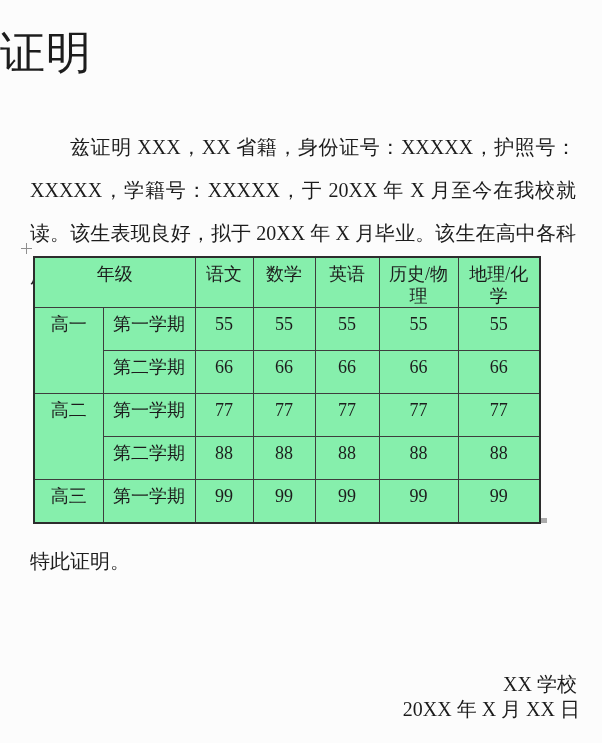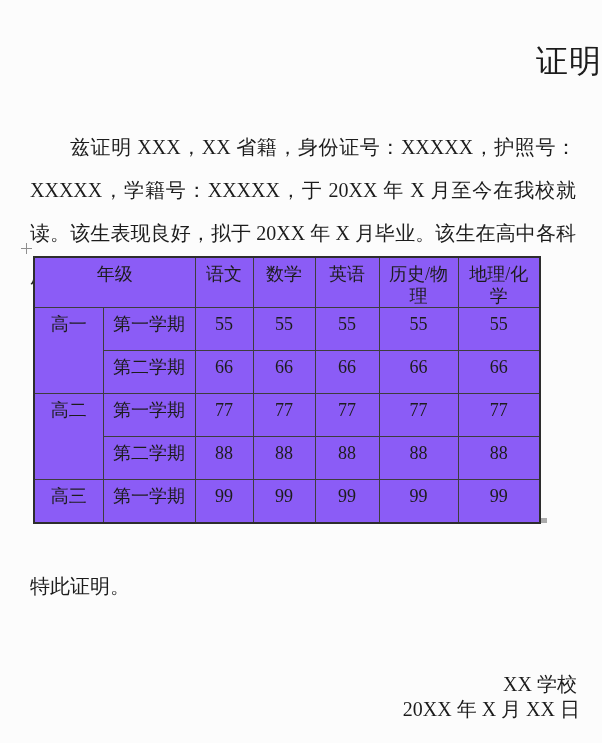--- a/index.html
+++ b/index.html
@@ -11,25 +11,25 @@
     position: relative;
     width: 602px;
     height: 743px;
     background: #fcfcfc;
     color: #1c1c1c;
     font-family: "Liberation Serif", "DejaVu Serif", serif;
     overflow: hidden;
   }
   .doc-title {
     position: absolute;
-    top: 38px;
+    top: 30px;
     left: 0;
     right: 0;
-    text-align: right;
-    font-size: 32px;
+    text-align: left;
+    font-size: 45px;
     line-height: 46px;
     font-weight: normal;
     letter-spacing: 1px;
   }
   .body-par {
     position: absolute;
     top: 126px;
     left: 30px;
     width: 546px;
     margin: 0;
@@ -38,21 +38,21 @@
     text-align: justify;
     text-indent: 40px;
   }
   table.scores {
     position: absolute;
     left: 33px;
     top: 256px;
     border-collapse: collapse;
     table-layout: fixed;
     border: 2px solid #2d2d2d;
-    background: #8b5cf6;
+    background: #86efac;
   }
   table.scores td {
     border: 1px solid #3d3d3d;
     text-align: center;
     vertical-align: top;
     padding: 5px 2px 0 2px;
     font-size: 18px;
     line-height: 22px;
     overflow: hidden;
   }
@@ -85,21 +85,21 @@
     position: absolute;
     left: 30px;
     top: 531px;
     font-size: 20px;
     line-height: 24px;
     white-space: nowrap;
   }
   .closing {
     position: absolute;
     left: 30px;
-    top: 574px;
+    top: 549px;
     font-size: 20px;
     line-height: 24px;
     white-space: nowrap;
   }
   .sig-school {
     position: absolute;
     right: 25px;
     top: 672px;
     font-size: 20px;
     line-height: 24px;

